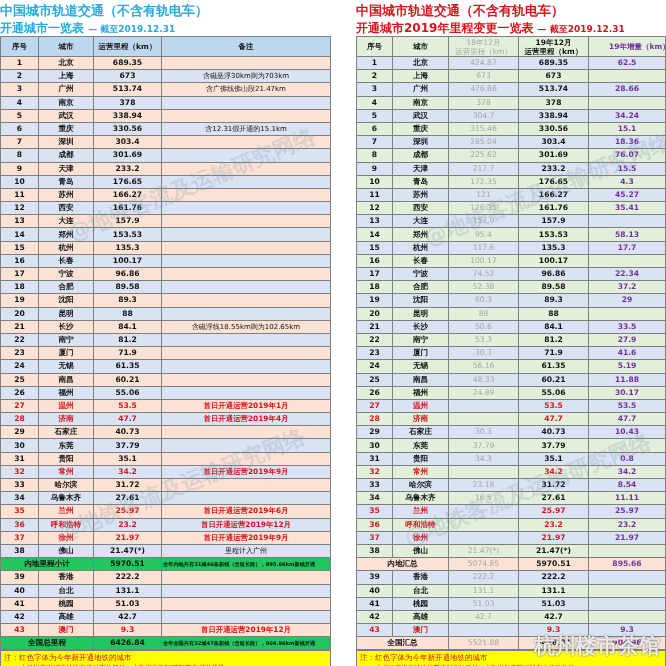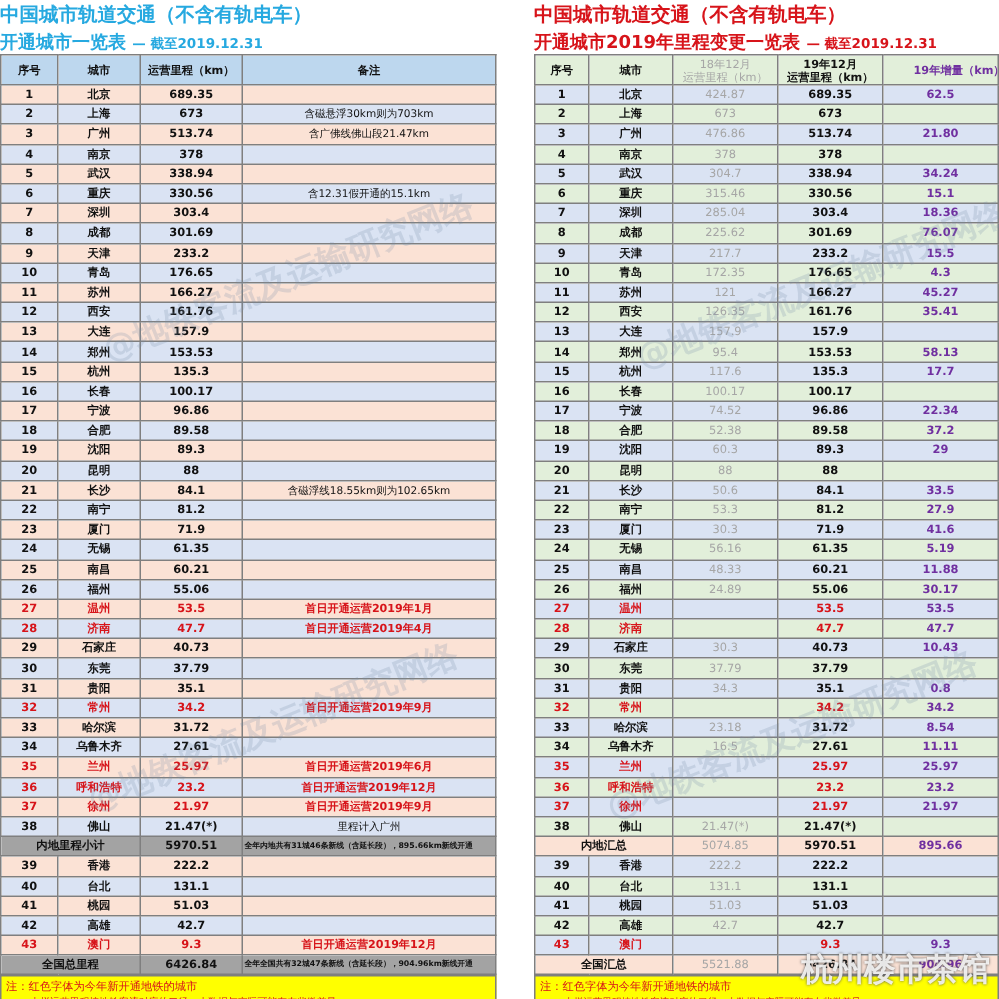--- a/index.html
+++ b/index.html
@@ -16,21 +16,21 @@
   .title2 .suffix { font-size: 9px; }
   #right .title2 { font-size: 12px; }
   table { border-collapse: collapse; table-layout: fixed; width: 100%; }
   td, th { border: 1px solid #7f7f7f; text-align: center; height: 13.2px; line-height: 12px; font-size: 7.6px; font-weight: bold; white-space: nowrap; overflow: hidden; padding: 0 1px; }
   th { height: 20px; font-size: 7.5px; line-height: 9px; margin-top: 15px; }
   #left th { background: #bdd7ee; }
   #right th { background: #e2efda; }
   .row-a { background: #fbe2d5; }
   .row-b { background: #dae3f3; }
   .row-g { background: #e2efda; }
-  .row-sub { background: #a3a3a3; }
+  .row-sub { background: #22c55e; }
   .red td.c-city, .red td.c-no, .red td.c-km, .red td.c-note { color: #d7141a; }
   td.c-note { font-weight: normal; font-size: 7px; }
   td.c-note.red-note { color: #d7141a; font-weight: bold; font-size: 7.4px; }
   td.c-note.small { font-size: 5.2px; text-align: left; font-weight: bold; }
   td.c-old { color: #a6a6a6; font-weight: normal; }
   td.c-inc { color: #7030a0; font-weight: bold; }
   .hdr-old { color: #a6a6a6; font-weight: normal; }
   .hdr-inc { color: #7030a0; padding-left: 20px; }
   .note-box { background: #ffff00; border: 1px solid #7f7f7f; color: #d7141a; font-size: 7.5px; padding: 1px 3px; line-height: 11px; }
   .note-box .n2 { padding-left: 16px; }
@@ -382,21 +382,21 @@
           <td class="c-city">上海</td>
           <td class="c-old">673</td>
           <td class="c-km">673</td>
           <td class="c-inc"></td>
         </tr>
         <tr class="row-b">
           <td class="c-no">3</td>
           <td class="c-city">广州</td>
           <td class="c-old">476.86</td>
           <td class="c-km">513.74</td>
-          <td class="c-inc">21.80</td>
+          <td class="c-inc">28.66</td>
         </tr>
         <tr class="row-g">
           <td class="c-no">4</td>
           <td class="c-city">南京</td>
           <td class="c-old">378</td>
           <td class="c-km">378</td>
           <td class="c-inc"></td>
         </tr>
         <tr class="row-b">
           <td class="c-no">5</td>

